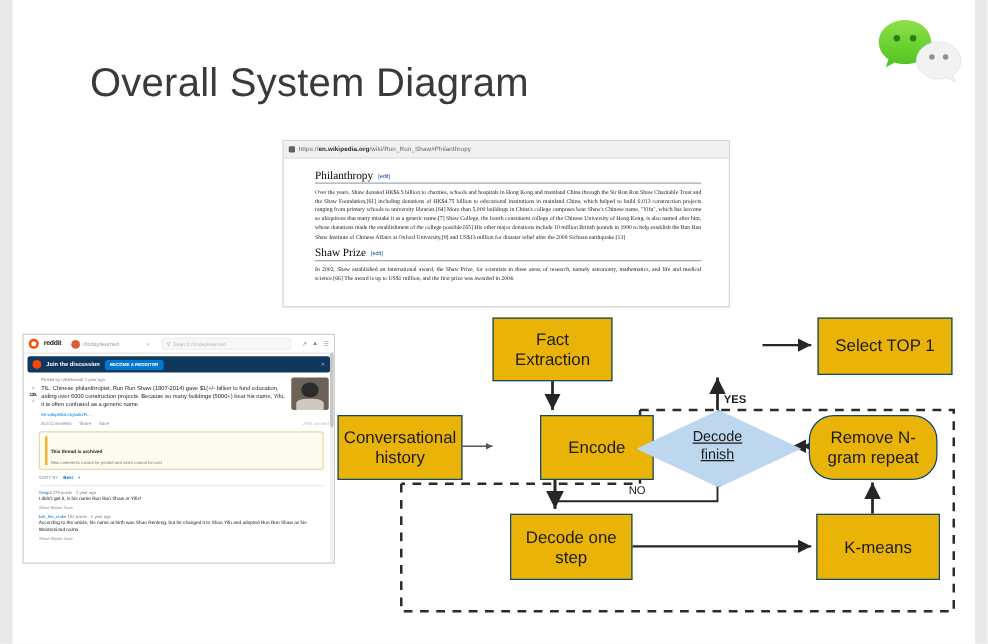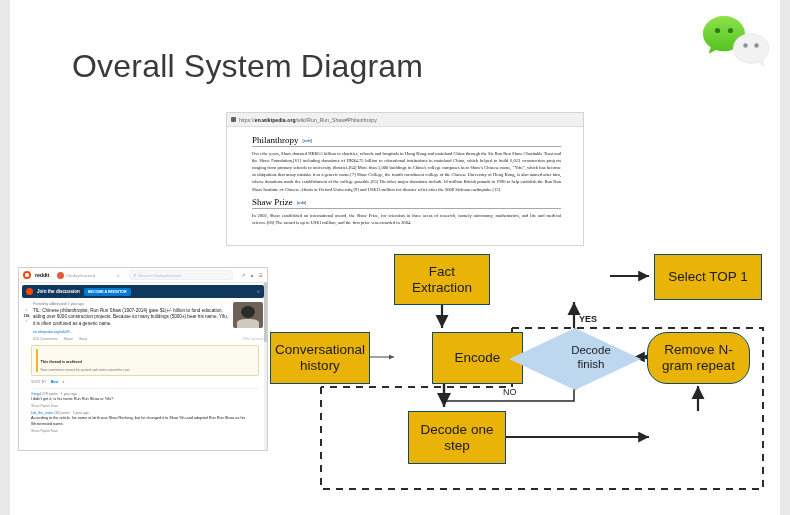--- a/index.html
+++ b/index.html
@@ -144,23 +144,23 @@
   #n-kmeans{left:387px;top:165px;width:97px;height:51px;}
   #diamond{
     position:absolute;left:243px;top:82px;width:130px;height:60px;
   }
   #diamond .dshape{
     position:absolute;left:0;top:0;width:100%;height:100%;
     background:#BDD7EE;border:1px solid #8f9aa8;
     clip-path:polygon(50% 0,100% 50%,50% 100%,0 50%);
   }
   #diamond .dtxt{
-    position:absolute;left:17px;top:0;width:100%;height:100%;
+    position:absolute;left:0;top:0;width:100%;height:100%;
     display:flex;align-items:center;justify-content:center;text-align:center;
-    font-size:11.5px;color:#1b1b1b;line-height:1.2;
+    font-size:11.5px;color:#1b1b1b;line-height:1.2;text-decoration:underline;
   }
   .edge-lbl{
     position:absolute;font-size:9px;color:#1b1b1b;font-weight:500;
     font-family:"Liberation Sans", sans-serif;
   }
   #lbl-yes{left:313px;top:68px;font-weight:bold;}
   #lbl-no{left:237px;top:141px;}
 </style>
 </head>
 <body>
@@ -333,20 +333,23 @@
     </div>
     <div class="node" id="n-encode">
       <span>Encode</span>
     </div>
     <div class="node" id="n-remove">
       <span>Remove N-<br>gram repeat</span>
     </div>
     <div class="node" id="n-decstep">
       <span>Decode one<br>step</span>
     </div>
+    <div class="node" id="n-kmeans">
+      <span>K-means</span>
+    </div>
 
     <div id="diamond">
       <div class="dshape"></div>
       <div class="dtxt">
           <span>Decode<br>finish</span>
         </div>
     </div>
 
     <div class="edge-lbl" id="lbl-yes">YES</div>
     <div class="edge-lbl" id="lbl-no">NO</div>

